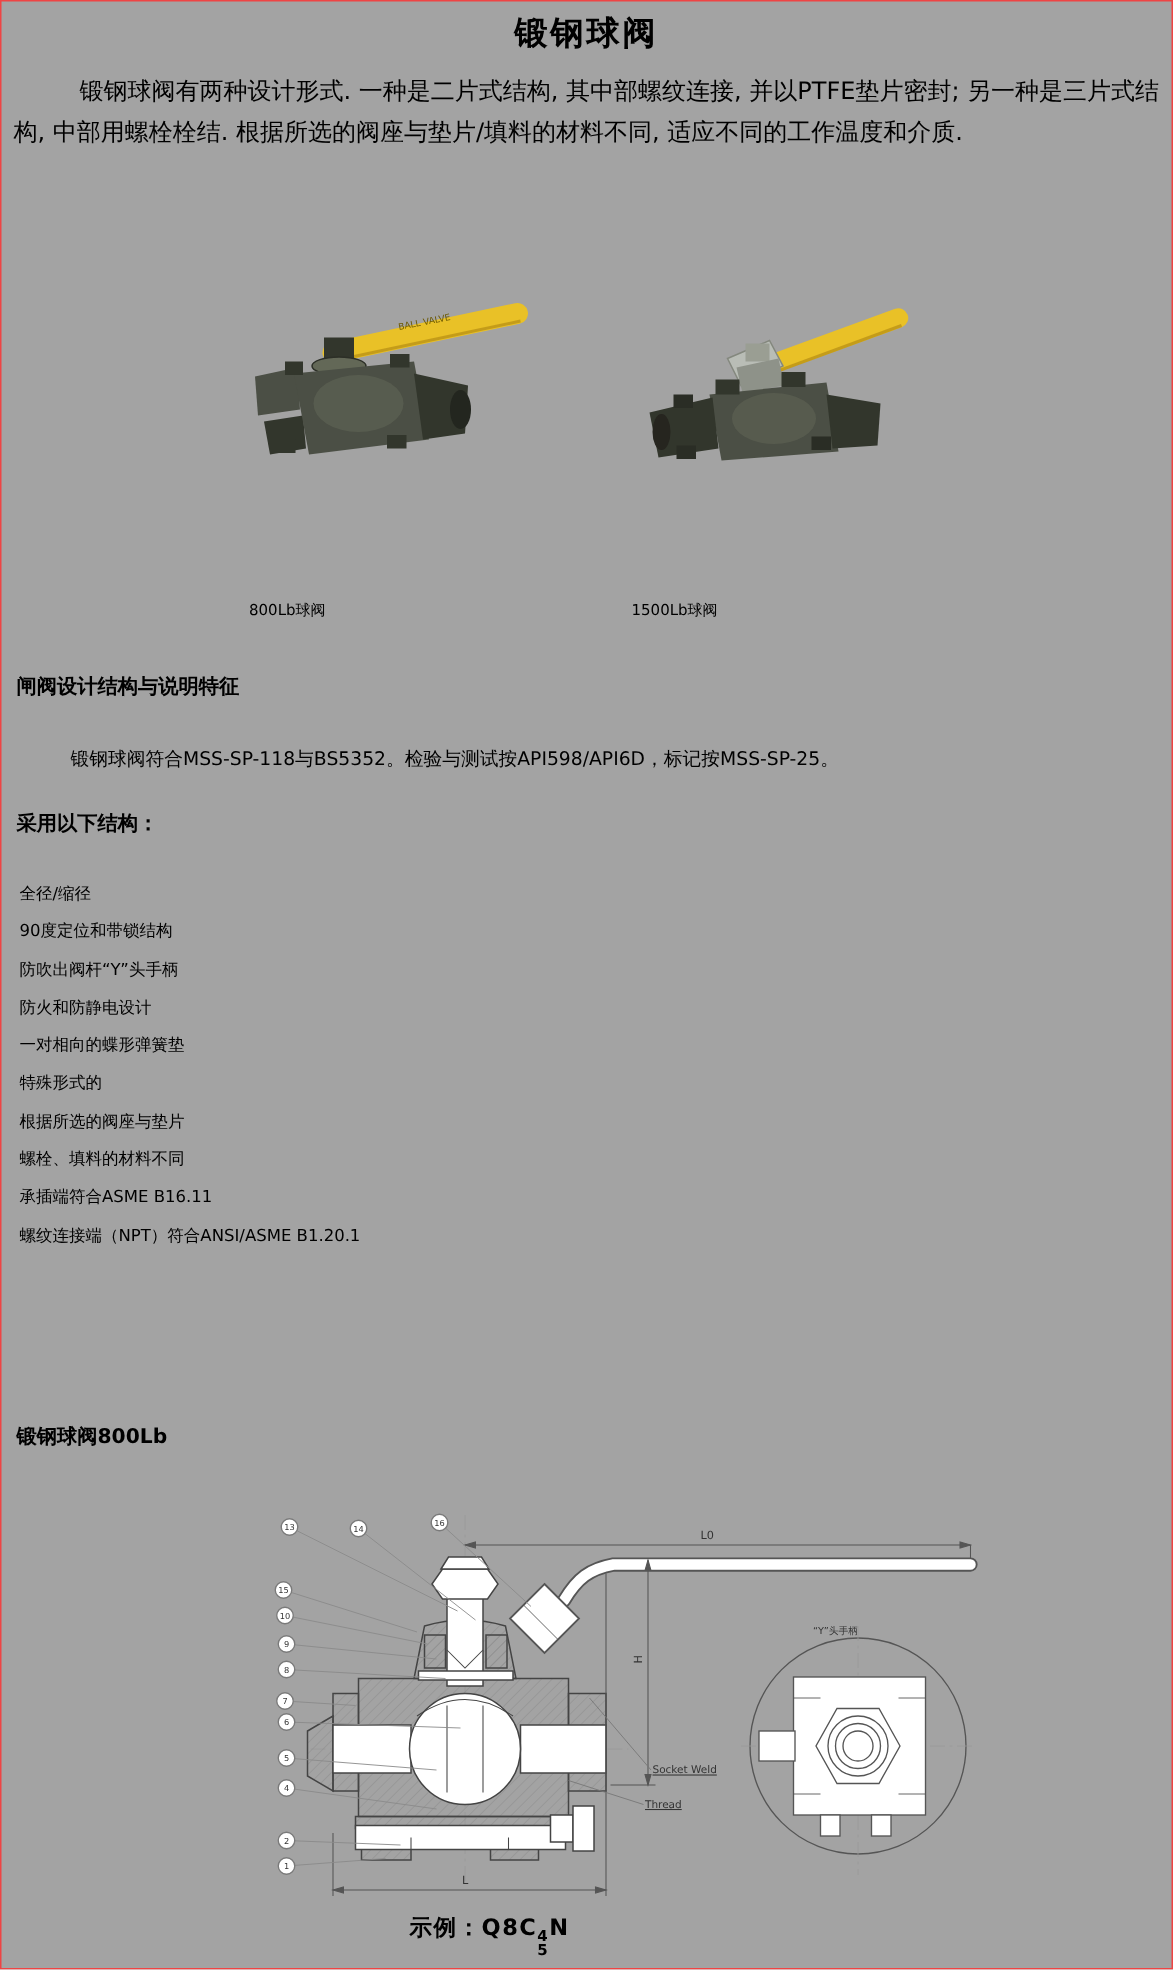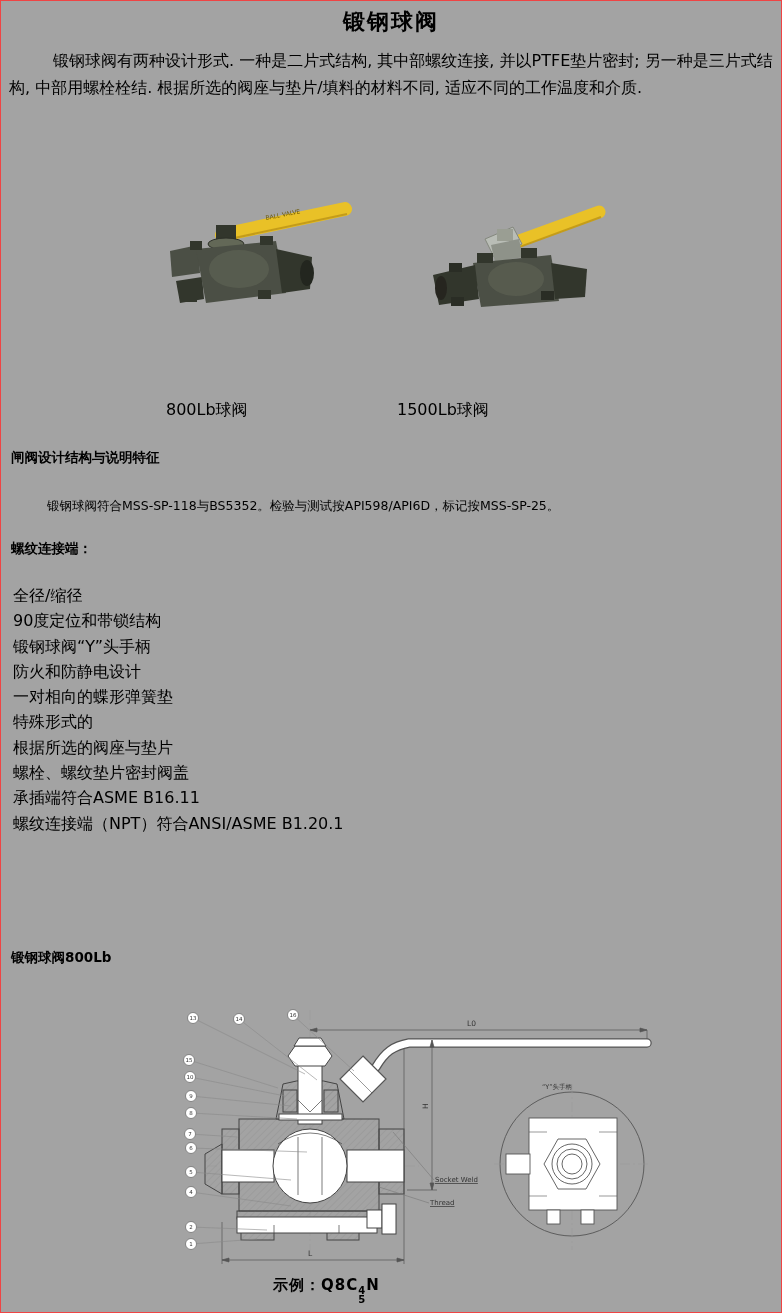--- a/index.html
+++ b/index.html
@@ -11,24 +11,24 @@
   .page-title{
     position:absolute;top:6px;left:0;width:100%;text-align:center;
     font-family:"DejaVu Serif","Liberation Serif",serif;
     font-size:22px;font-weight:bold;letter-spacing:2px;
   }
   .intro{
     position:absolute;top:46px;left:8px;width:766px;
     font-size:16px;line-height:27px;text-indent:44px;
   }
   .photo{position:absolute;}
-  .photo-caption{position:absolute;font-size:16px;}
+  .photo-caption{position:absolute;font-size:10px;}
   .sec-heading{position:absolute;left:10px;font-size:13.5px;font-weight:bold;}
   .plain-text{position:absolute;left:10px;font-size:12.5px;margin-left:36px;}
-  .features{position:absolute;top:582px;left:12px;font-size:16px;}
+  .features{position:absolute;top:582px;left:12px;font-size:11px;}
   .feature-item{height:25.3px;line-height:25.3px;}
   .diagram{position:absolute;left:178px;top:1003px;}
   .example{
     position:absolute;left:272px;top:1275px;
     font-size:15px;font-weight:bold;letter-spacing:1px;
   }
   .supsub{
     display:inline-flex;flex-direction:column;align-items:center;
     font-size:10px;line-height:9px;vertical-align:-4px;font-weight:bold;
   }
@@ -81,45 +81,45 @@
       <polygon points="130,76 166,82 164,110 134,112" fill="var(--body-darker)"></polygon>
       <rect x="56" y="66" width="16" height="10" fill="var(--body-darker)"></rect>
       <rect x="100" y="61" width="16" height="10" fill="var(--body-darker)"></rect>
       <rect x="28" y="76" width="13" height="9" fill="#2a2d25"></rect>
       <rect x="30" y="110" width="13" height="9" fill="#2a2d25"></rect>
       <rect x="120" y="104" width="13" height="9" fill="#2a2d25"></rect>
     </g>
   </svg>
 
   <div class="photo-caption" style="left:165px;top:399px;">800Lb球阀</div>
-  <div class="photo-caption" style="left:396px;top:399px;">1500Lb球阀</div>
+  <div class="photo-caption" style="left:420px;top:399px;">1500Lb球阀</div>
 
   <div class="sec-heading" style="top:448px;">闸阀设计结构与说明特征</div>
 
   <div class="plain-text" style="top:497px;">锻钢球阀符合MSS-SP-118与BS5352。检验与测试按API598/API6D，标记按MSS-SP-25。</div>
 
-  <div class="sec-heading" style="top:539px;">螺纹连接端：</div>
+  <div class="sec-heading" style="top:539px;">采用以下结构：</div>
 
   <div class="features">
 
       <div class="feature-item">全径/缩径</div>
 
       <div class="feature-item">90度定位和带锁结构</div>
 
-      <div class="feature-item">锻钢球阀“Y”头手柄</div>
+      <div class="feature-item">防吹出阀杆“Y”头手柄</div>
 
       <div class="feature-item">防火和防静电设计</div>
 
       <div class="feature-item">一对相向的蝶形弹簧垫</div>
 
       <div class="feature-item">特殊形式的</div>
 
       <div class="feature-item">根据所选的阀座与垫片</div>
 
-      <div class="feature-item">螺栓、螺纹垫片密封阀盖</div>
+      <div class="feature-item">螺栓、填料的材料不同</div>
 
       <div class="feature-item">承插端符合ASME B16.11</div>
 
       <div class="feature-item">螺纹连接端（NPT）符合ANSI/ASME B1.20.1</div>
     </div>
 
   <div class="sec-heading" style="top:948px;">锻钢球阀800Lb</div>
 
   <svg class="diagram" width="478" height="272" viewBox="0 0 478 272">
     <defs>

